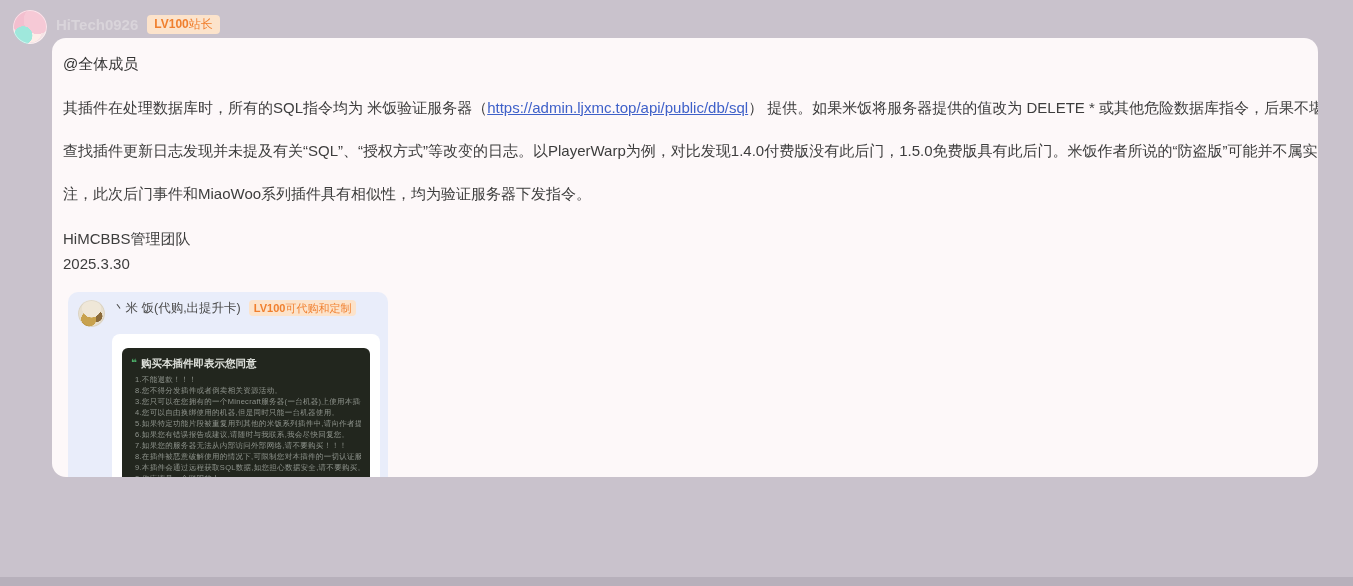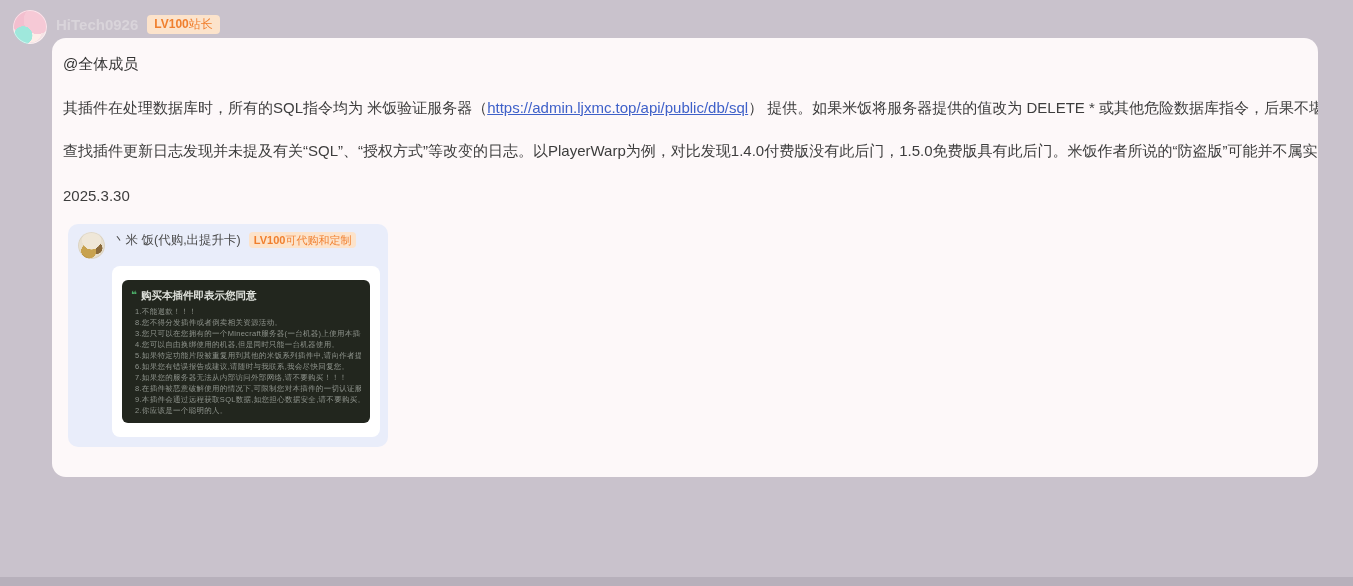--- a/index.html
+++ b/index.html
@@ -99,21 +99,23 @@
 
 <div class="main-card">
 
   <p class="mention">@全体成员</p>
 
 
   <p class="para"><span>其插件在处理数据库时，所有的SQL指令均为 米饭验证服务器（</span><a>https://admin.ljxmc.top/api/public/db/sql</a><span>） 提供。如果米饭将服务器提供的值改为 DELETE * 或其他危险数据库指令，后果不堪设想。</span></p>
 
   <p class="para">查找插件更新日志发现并未提及有关“SQL”、“授权方式”等改变的日志。以PlayerWarp为例，对比发现1.4.0付费版没有此后门，1.5.0免费版具有此后门。米饭作者所说的“防盗版”可能并不属实。</p>
 
+  <p class="para">注，此次后门事件和MiaoWoo系列插件具有相似性，均为验证服务器下发指令。</p>
 
+  <p class="sig-line">HiMCBBS管理团队</p>
   <p class="sig-line">2025.3.30</p>
 
   <div class="quote-card">
     <div class="quote-header">
       <span class="quote-avatar"></span>
       <span class="quote-author">丶米 饭(代购,出提升卡)</span>
       <span class="badge small">
         <span class="lv">LV100</span>
         <span>可代购和定制</span>
       </span>

